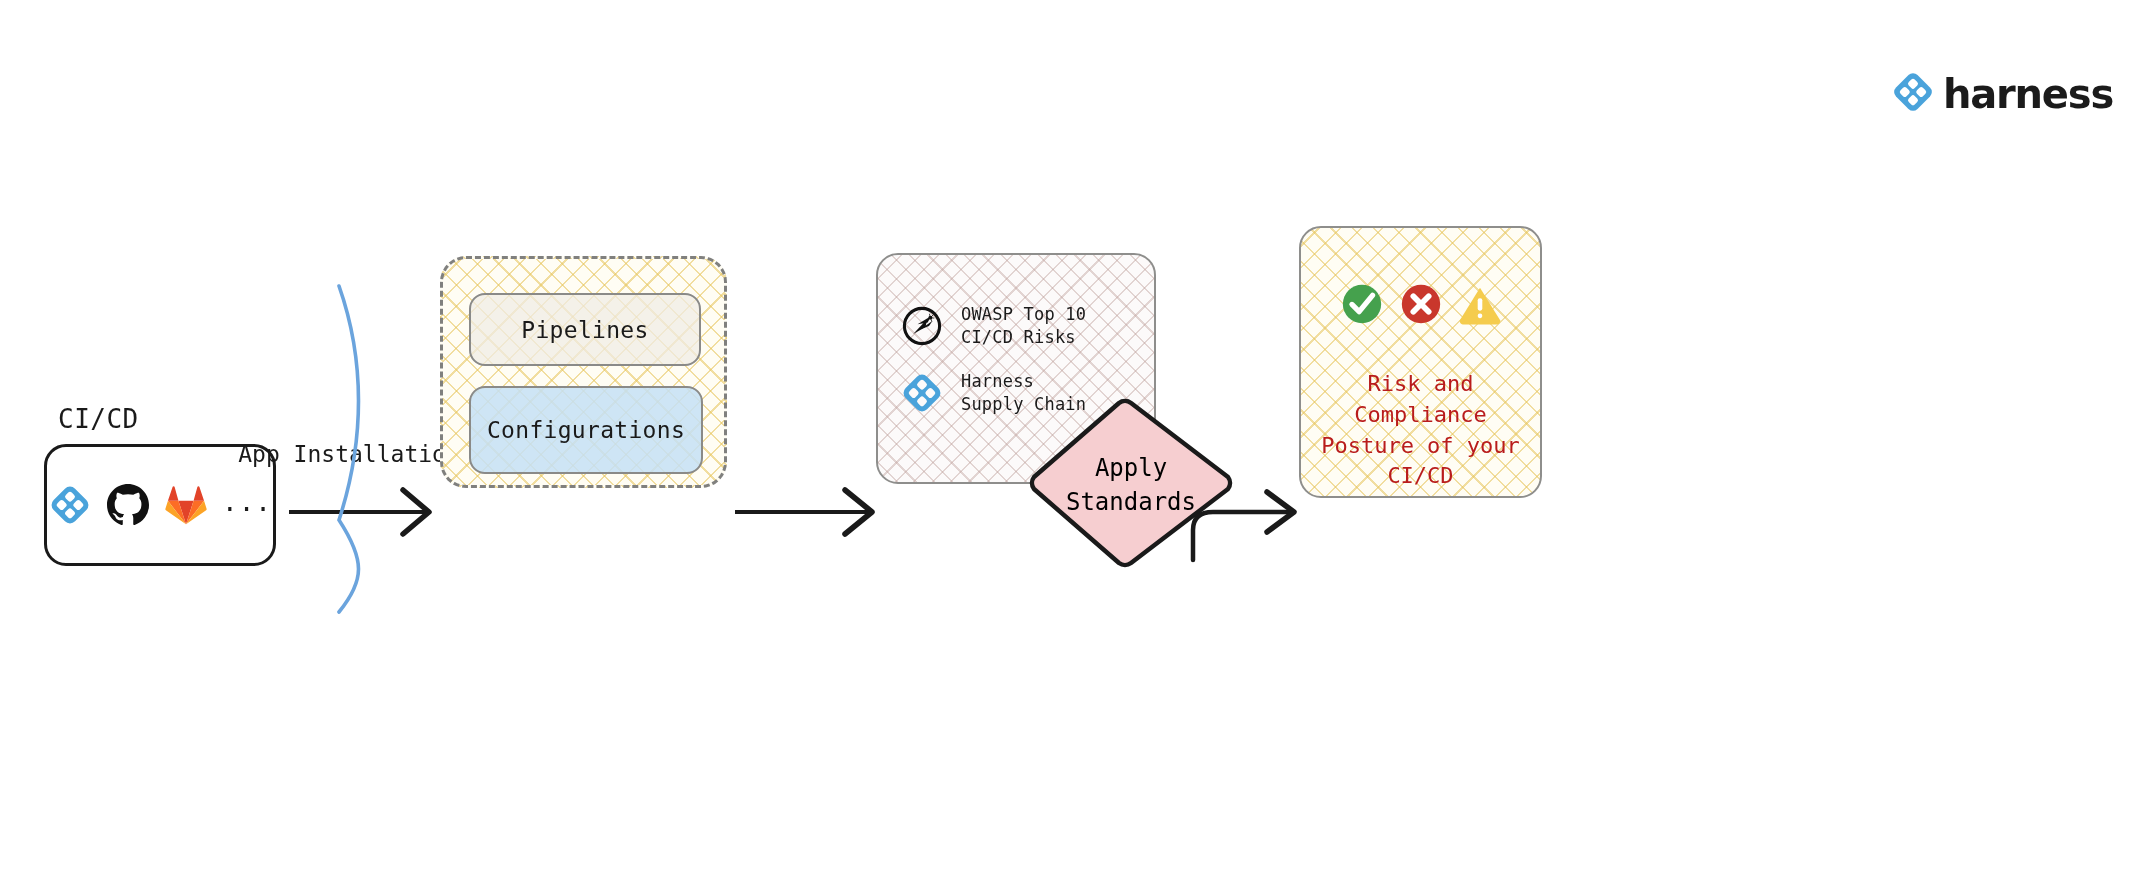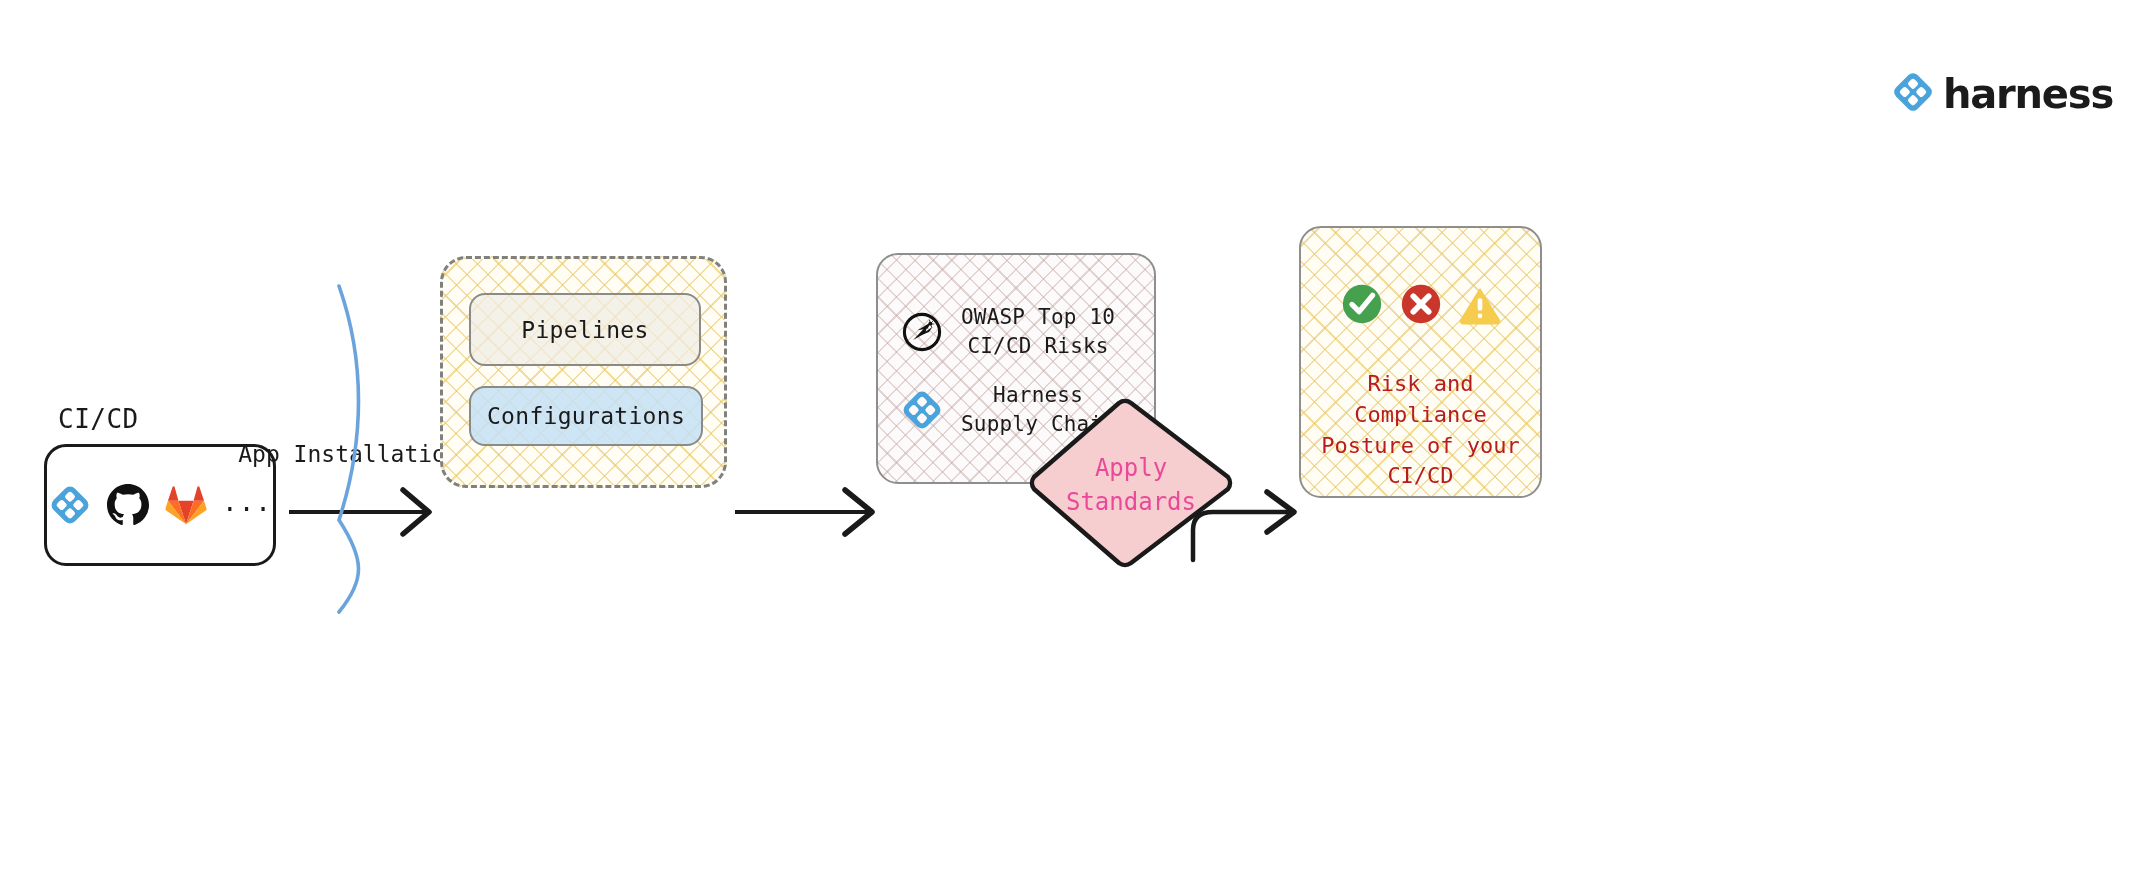--- a/index.html
+++ b/index.html
@@ -127,21 +127,21 @@
     background: rgba(240,236,228,0.72);
     display: flex;
     align-items: center;
     justify-content: center;
   }
   #configurations-box {
     position: absolute;
     left: 469px;
     top: 386px;
     width: 234px;
-    height: 60px;
+    height: 88px;
     border: 2.6px solid #8a8a88;
     border-radius: 16px;
     background: rgba(197,224,244,0.85);
     display: flex;
     align-items: center;
     justify-content: center;
   }
   .artifact-label {
     font-size: 23px;
     color: #1a1a1a;
@@ -169,45 +169,44 @@
     display: flex;
     align-items: center;
     gap: 17px;
     margin-bottom: 21px;
   }
   .std-icon {
     width: 44px; height: 44px; flex: none;
     display: flex; align-items: center; justify-content: center;
   }
   .std-text {
-    font-size: 21px;
+    font-size: 17px;
     line-height: 1.36;
     color: #1a1a1a;
     white-space: pre-line;
     letter-spacing: 0.2px;
-    text-align: center;
   }
 
   
   #apply-diamond {
     position: absolute;
     left: 1022px;
     top: 397px;
     width: 218px;
     height: 172px;
   }
   #apply-diamond-text {
     position: absolute;
     left: 1022px;
     top: 451px;
     width: 218px;
     text-align: center;
     font-size: 24px;
     line-height: 1.42;
-    color: #ec4899;
+    color: #000000;
     white-space: pre-line;
     pointer-events: none;
   }
 
   
   #outcome-card {
     position: absolute;
     left: 1299px;
     top: 226px;
     width: 243px;

